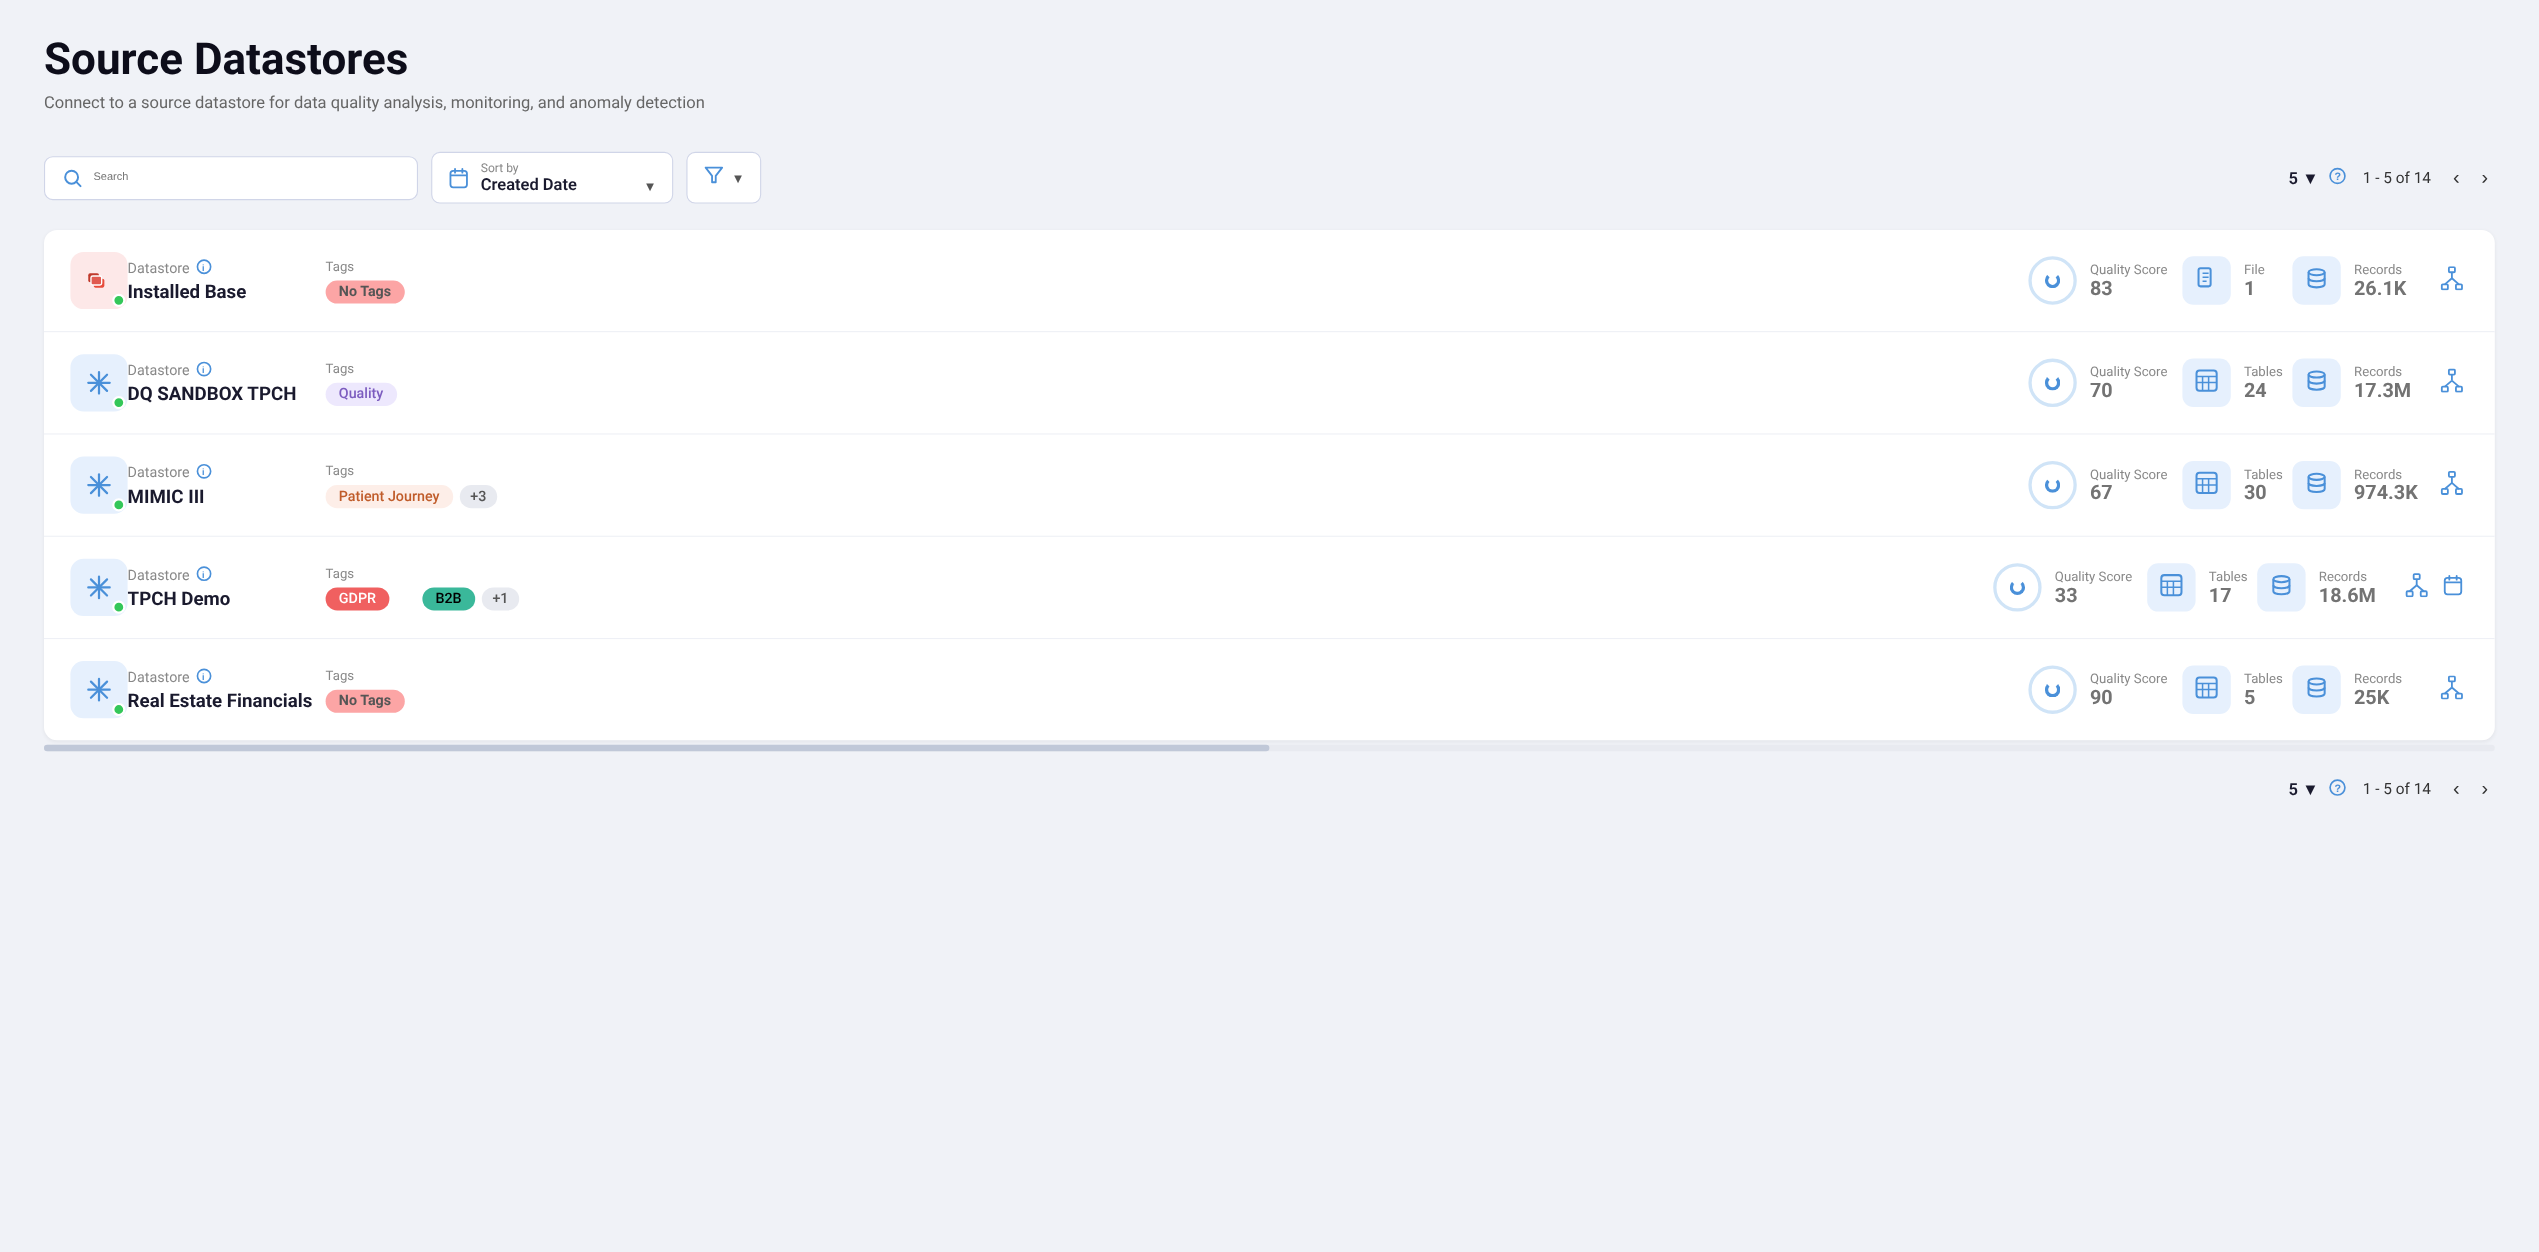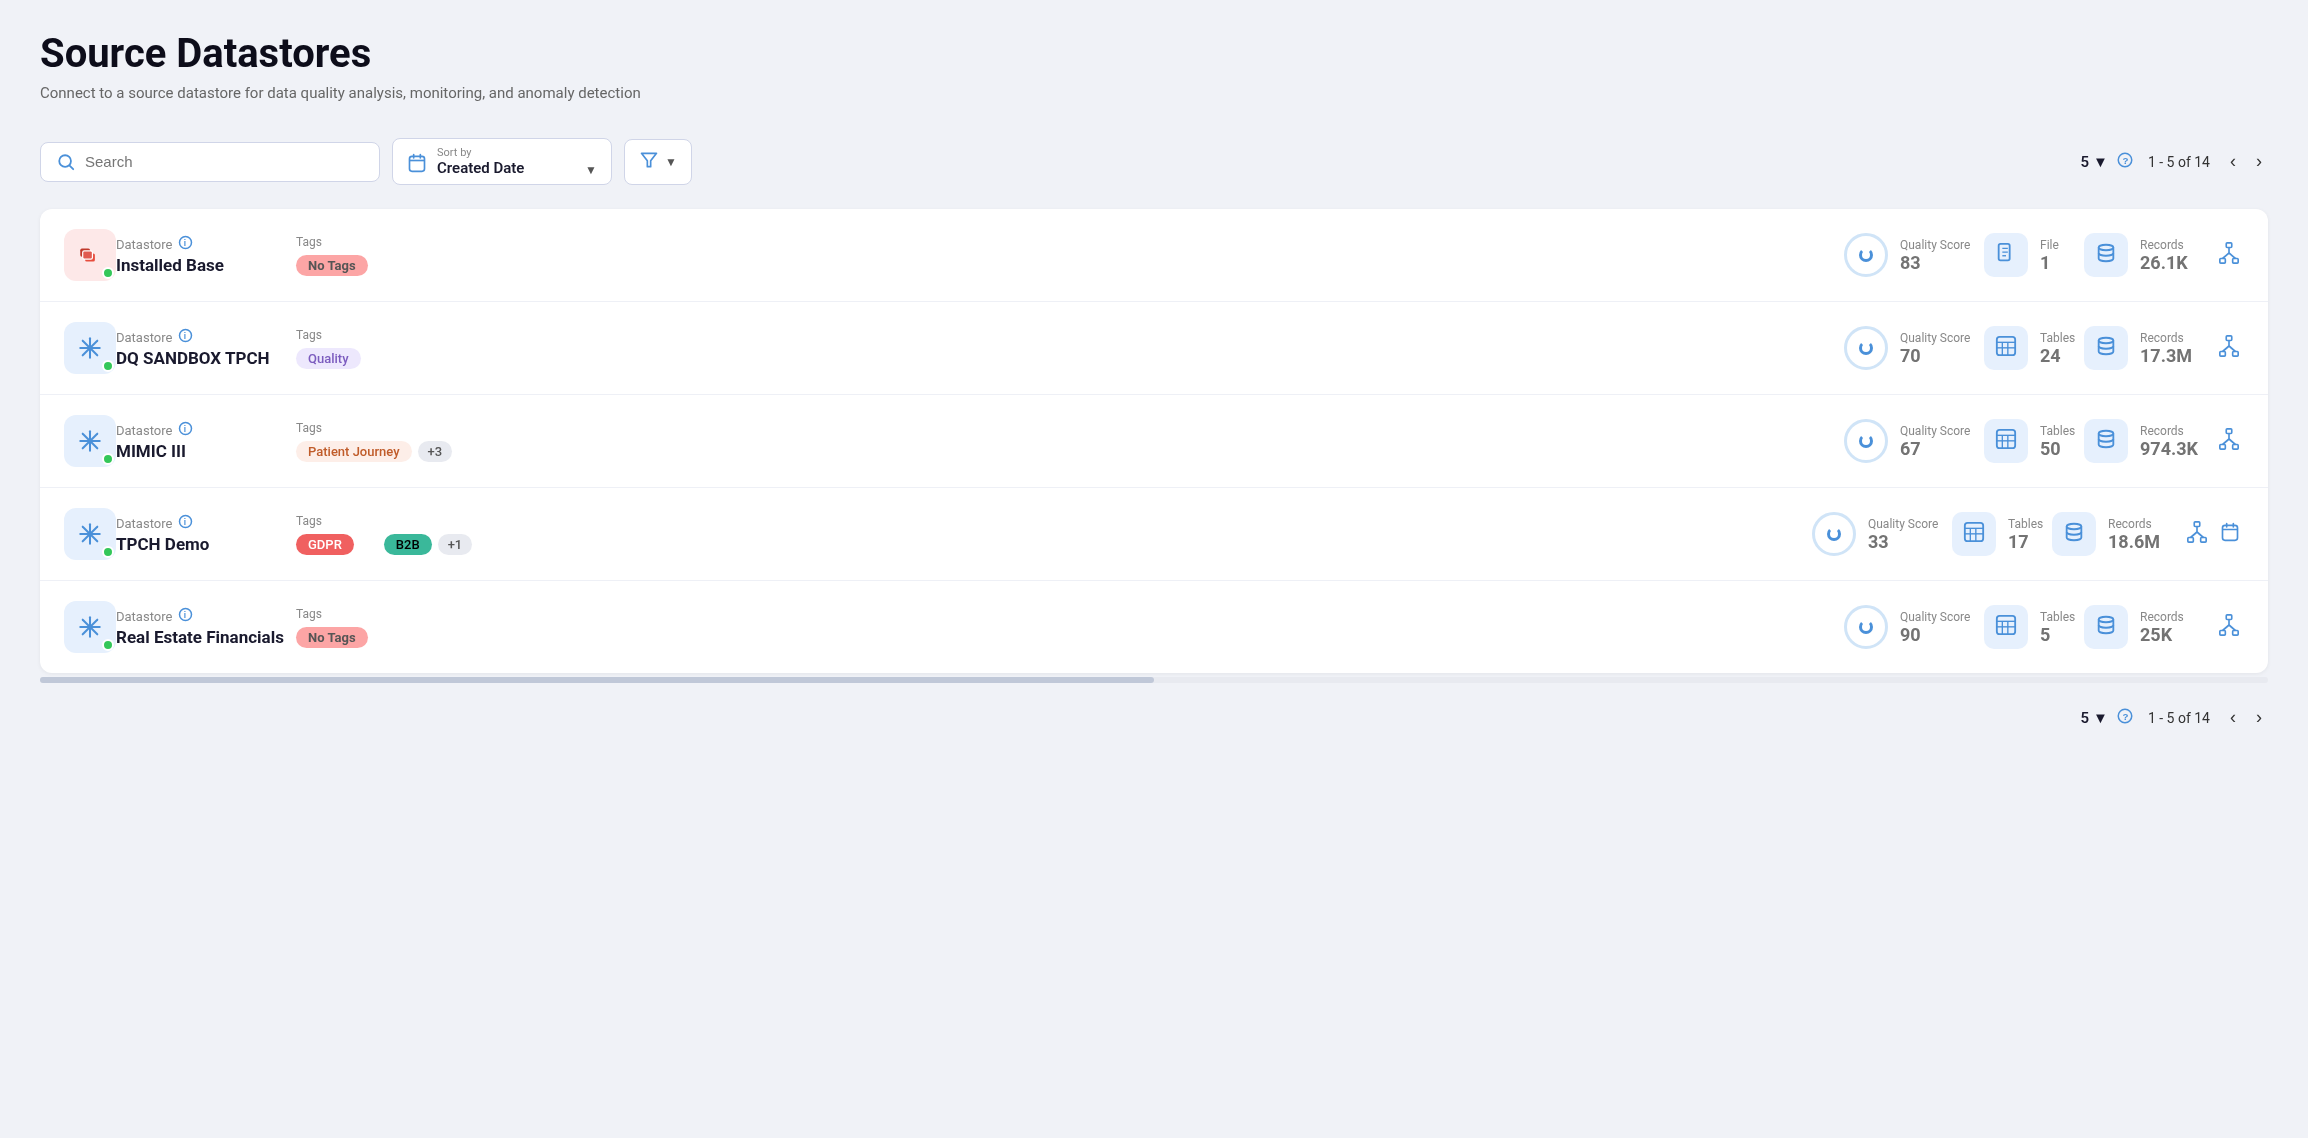--- a/index.html
+++ b/index.html
@@ -35,21 +35,21 @@
       background: white;
       border: 1.5px solid #d0d5e8;
       border-radius: 8px;
       padding: 10px 16px;
       width: 340px;
       gap: 10px;
     }
     .search-box input {
       border: none;
       outline: none;
-      font-size: 15px;
+      font-size: 10px;
       color: #888;
       width: 100%;
       background: transparent;
     }
     .search-icon-wrap {
       color: #4a90d9;
       display: flex;
       align-items: center;
     }
     .sort-box {
@@ -607,21 +607,21 @@
           <span><svg width="22" height="22" viewBox="0 0 24 24" fill="none">
     <rect x="2" y="2" width="20" height="20" rx="3" stroke="#4a90d9" stroke-width="2"></rect>
     <line x1="2" y1="8" x2="22" y2="8" stroke="#4a90d9" stroke-width="1.5"></line>
     <line x1="8" y1="8" x2="8" y2="22" stroke="#4a90d9" stroke-width="1.5"></line>
     <line x1="14" y1="8" x2="14" y2="22" stroke="#4a90d9" stroke-width="1.5"></line>
     <line x1="2" y1="14" x2="22" y2="14" stroke="#4a90d9" stroke-width="1.5"></line>
   </svg></span>
         </div>
         <div class="metric-text">
           <div class="metric-label">Tables</div>
-          <div class="metric-value">50</div>
+          <div class="metric-value">30</div>
         </div>
       </div>
       <div class="ds-records-metric">
         <div class="records-icon-wrap">
           <span><svg width="22" height="22" viewBox="0 0 24 24" fill="none">
     <ellipse cx="12" cy="6" rx="8" ry="3" stroke="#4a90d9" stroke-width="2"></ellipse>
     <path d="M4 6v6c0 1.66 3.58 3 8 3s8-1.34 8-3V6" stroke="#4a90d9" stroke-width="2"></path>
     <path d="M4 12v6c0 1.66 3.58 3 8 3s8-1.34 8-3v-6" stroke="#4a90d9" stroke-width="2"></path>
   </svg></span>
         </div>

